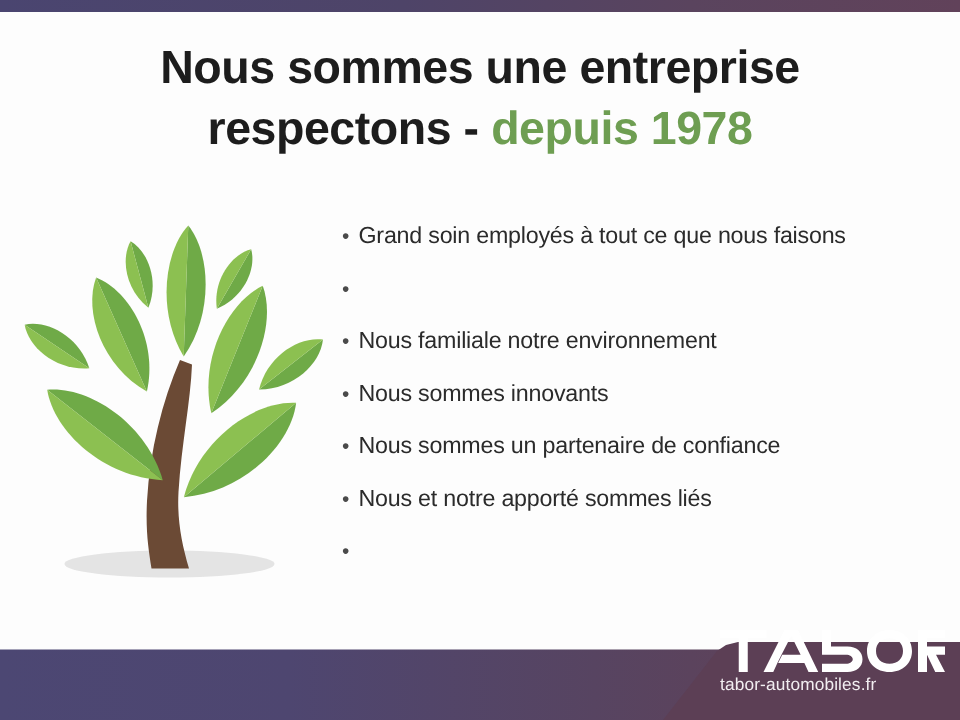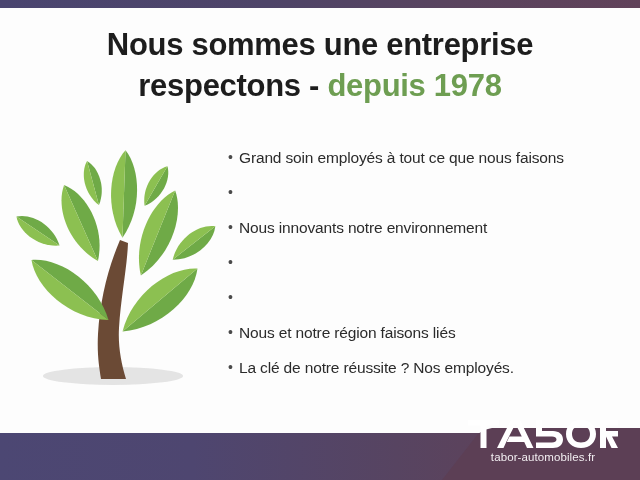--- a/index.html
+++ b/index.html
@@ -53,21 +53,21 @@
     position:absolute; left:0; top:433px; width:640px; height:47px;
     background:linear-gradient(to right, #4c4773 0%, #4e4670 30%, #574461 62%, #5f4259 82%, #64435a 100%);
   }
   #footer-block {
     position:absolute; left:432px; top:406px; width:208px; height:74px;
     background:#5c3f55;
     -webkit-clip-path: polygon(10px 74px, 46px 28px, 52px 24px, 60px 22px, 208px 22px, 208px 74px);
     clip-path: polygon(10px 74px, 46px 28px, 52px 24px, 60px 22px, 208px 22px, 208px 74px);
   }
   #logo-wrap {
-    position:absolute; left:468px; top:418px; width:150px; text-align:center;
+    position:absolute; left:480px; top:418px; width:150px; text-align:left;
   }
   #logo-mark {
     height:32px; display:block; margin:0 auto;
   }
   #logo-url {
     margin-top:1px;
     font-size:11.5px; color:#f2eef1; letter-spacing:0.1px;
     white-space:nowrap;
   }
 </style>
@@ -127,35 +127,36 @@
   <div id="bullets">
     <div class="bullet-row">
       <span class="bullet-dot">•</span>
       <span class="bullet-text">Grand soin employés à tout ce que nous faisons</span>
     </div>
     <div class="bullet-row">
       <span class="bullet-dot">•</span>
     </div>
     <div class="bullet-row">
       <span class="bullet-dot">•</span>
-      <span class="bullet-text">Nous innovants notre environnement</span>
+      <span class="bullet-text">Nous familiale notre environnement</span>
     </div>
     <div class="bullet-row">
       <span class="bullet-dot">•</span>
+      <span class="bullet-text">Nous sommes innovants</span>
     </div>
     <div class="bullet-row">
       <span class="bullet-dot">•</span>
+      <span class="bullet-text">Nous sommes un partenaire de confiance</span>
     </div>
     <div class="bullet-row">
       <span class="bullet-dot">•</span>
-      <span class="bullet-text">Nous et notre région faisons liés</span>
+      <span class="bullet-text">Nous et notre apporté sommes liés</span>
     </div>
     <div class="bullet-row">
       <span class="bullet-dot">•</span>
-      <span class="bullet-text">La clé de notre réussite ? Nos employés.</span>
     </div>
   </div>
 
   <div id="footer"></div>
   <div id="footer-block"></div>
 
   <div id="logo-wrap">
     <svg id="logo-mark" viewBox="0 0 300 56" width="150" height="28">
       <g fill="#ffffff">
 

